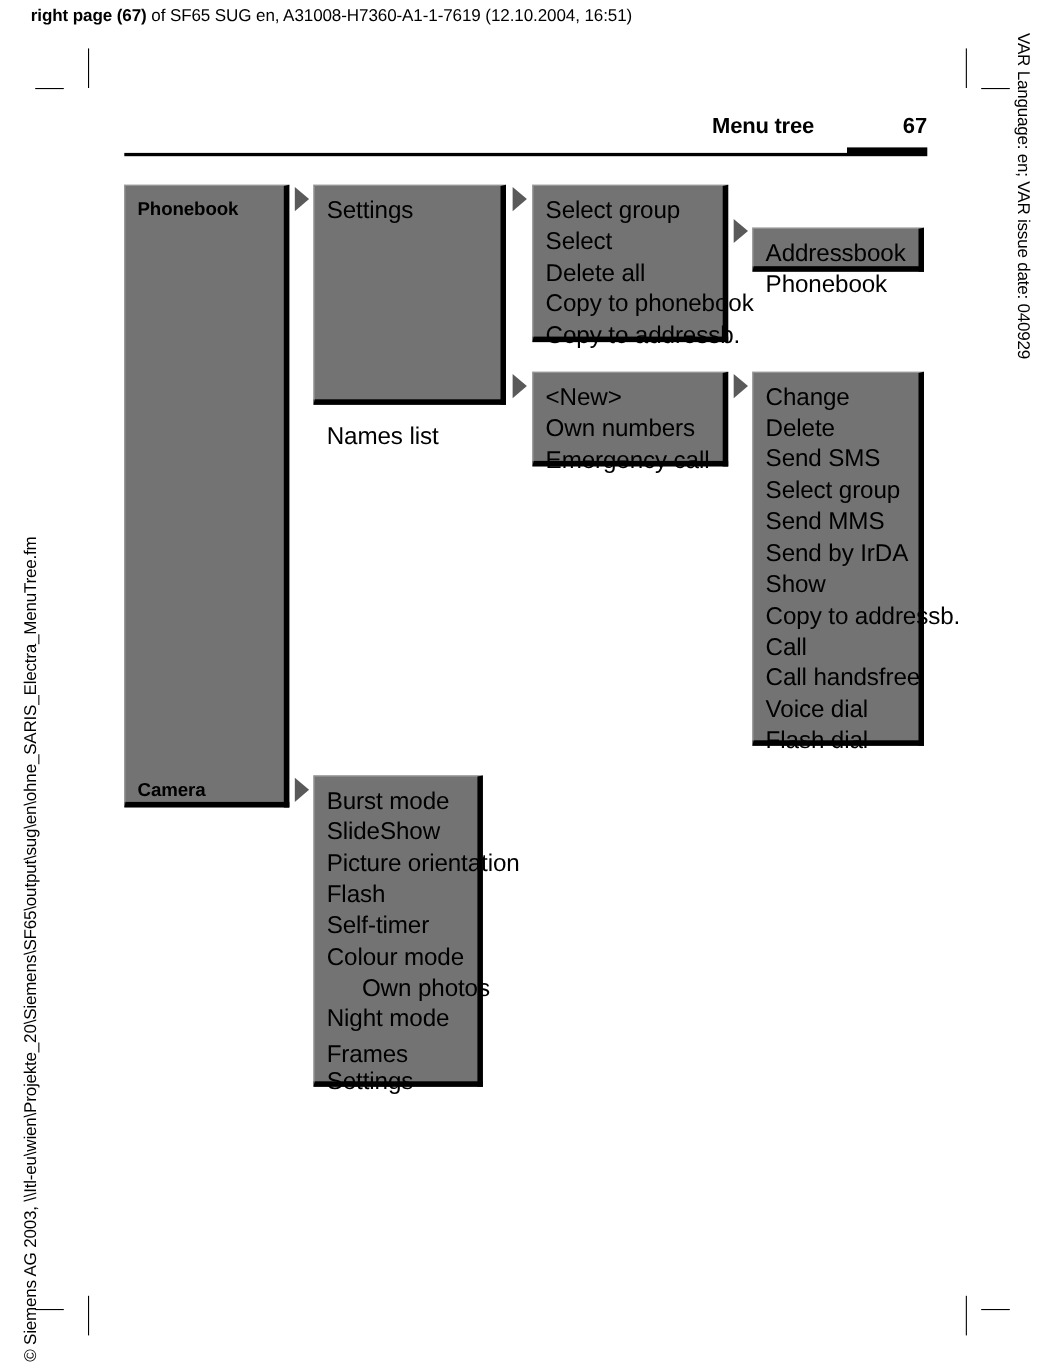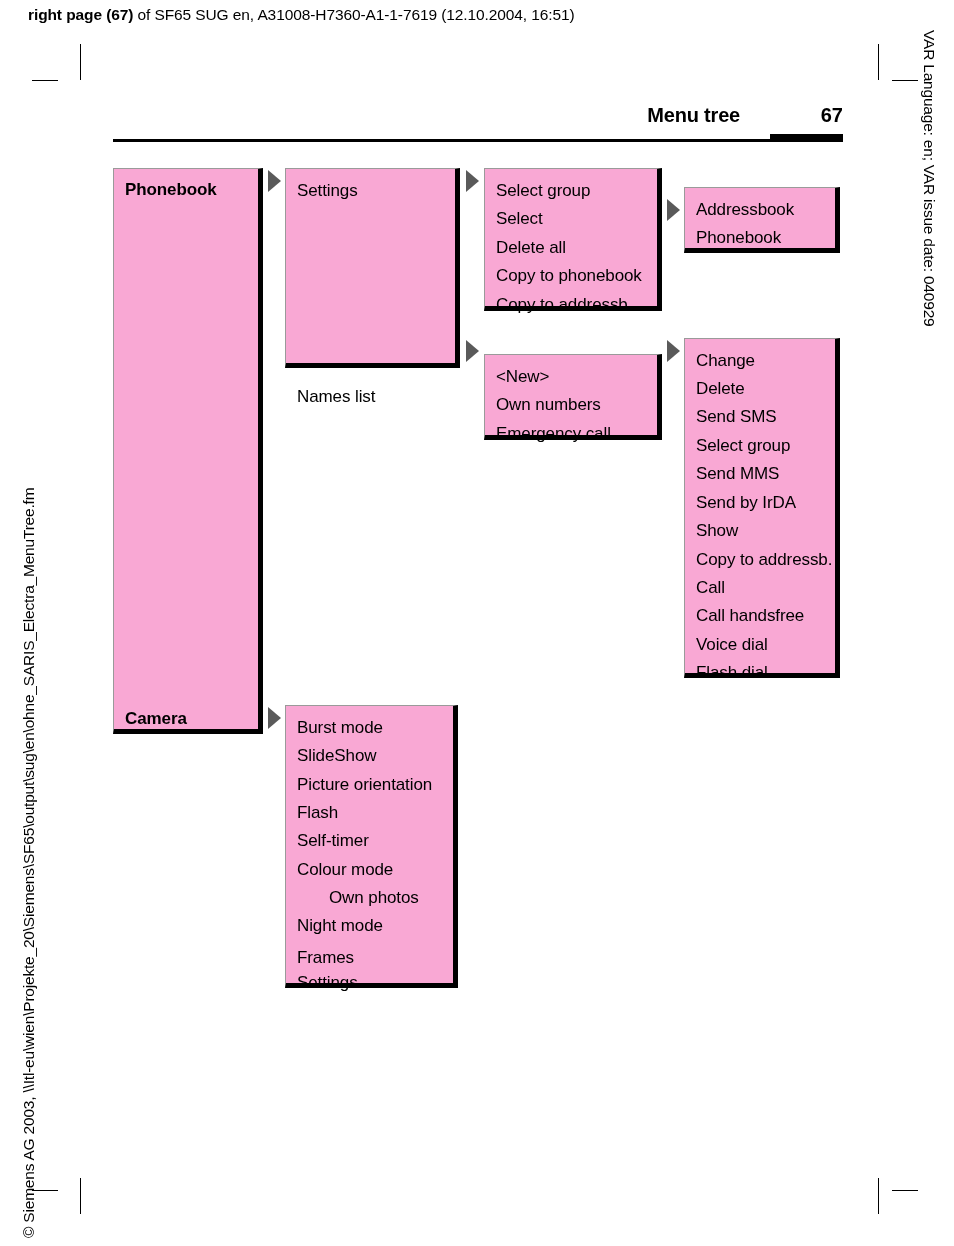--- a/index.html
+++ b/index.html
@@ -88,31 +88,31 @@
     left: 770px;
     top: 134px;
     width: 73px;
     height: 8px;
     background: #000000;
   }
 
   
   .mbox {
     position: absolute;
-    background: #f9a8d4;
+    background: #737373;
     border-top: 1px solid #9a9a9a;
     border-left: 1px solid #9a9a9a;
     border-right: 5px solid #000000;
     border-bottom: 5px solid #000000;
     box-sizing: border-box;
   }
   .mbox .item {
     position: absolute;
     left: 11px;
-    font-size: 17px;
+    font-size: 22px;
     line-height: 16.5px;
     white-space: nowrap;
     letter-spacing: -0.1px;
   }
   .mbox .item.bold {
     font-weight: bold;
     font-size: 17px;
   }
 
   
@@ -168,26 +168,26 @@
 <div class="mbox" style="left:484px; top:168px; width:178px; height:143px;">
   <div class="item" style="top:14px;">Select group</div>
   <div class="item" style="top:42px;">Select</div>
   <div class="item" style="top:71px;">Delete all</div>
   <div class="item" style="top:99px;">Copy to phonebook</div>
   <div class="item" style="top:128px;">Copy to addressb.</div>
 </div>
 
 <div class="arrow" style="left:667px; top:199px;"></div>
 
-<div class="mbox" style="left:684px; top:187px; width:156px; height:66px;">
+<div class="mbox" style="left:684px; top:207px; width:156px; height:40px;">
   <div class="item" style="top:14px;">Addressbook</div>
   <div class="item" style="top:42px;">Phonebook</div>
 </div>
 
-<div class="mbox" style="left:484px; top:338px; width:178px; height:86px;margin-top:16px;">
+<div class="mbox" style="left:484px; top:338px; width:178px; height:86px;">
   <div class="item" style="top:14px;">&lt;New&gt;</div>
   <div class="item" style="top:42px;">Own numbers</div>
   <div class="item" style="top:71px;">Emergency call</div>
 </div>
 
 <div class="arrow" style="left:667px; top:340px;"></div>
 
 <div class="mbox" style="left:684px; top:338px; width:156px; height:340px;">
   <div class="item" style="top:14px;">Change</div>
   <div class="item" style="top:42px;">Delete</div>
@@ -196,21 +196,21 @@
   <div class="item" style="top:127px;">Send MMS</div>
   <div class="item" style="top:156px;">Send by IrDA</div>
   <div class="item" style="top:184px;">Show</div>
   <div class="item" style="top:213px;">Copy to addressb.</div>
   <div class="item" style="top:241px;">Call</div>
   <div class="item" style="top:269px;">Call handsfree</div>
   <div class="item" style="top:298px;">Voice dial</div>
   <div class="item" style="top:326px;">Flash dial</div>
 </div>
 
-<div class="mbox" style="left:285px; top:705px; width:173px; height:283px;">
+<div class="mbox" style="left:285px; top:705px; width:154px; height:283px;">
   <div class="item" style="top:14px;">Burst mode</div>
   <div class="item" style="top:42px;">SlideShow</div>
   <div class="item" style="top:71px;">Picture orientation</div>
   <div class="item" style="top:99px;text-align:right;">Flash</div>
   <div class="item" style="top:127px;">Self-timer</div>
   <div class="item" style="top:156px;">Colour mode</div>
   <div class="item" style="top:184px;margin-left:32px;">Own photos</div>
   <div class="item" style="top:212px;">Night mode</div>
   <div class="item" style="top:244px;">Frames</div>
   <div class="item" style="top:269px;">Settings</div>

